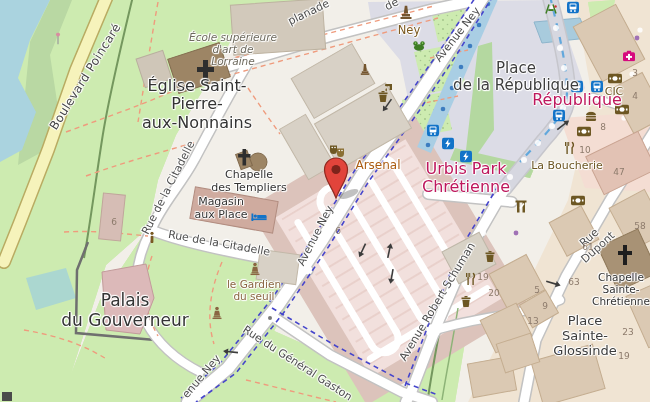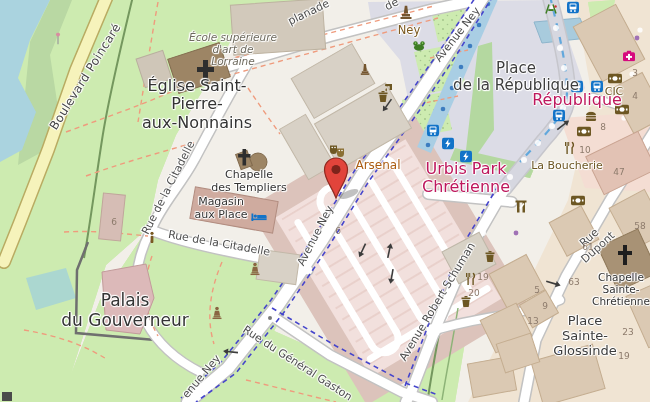--- a/index.html
+++ b/index.html
@@ -560,34 +560,36 @@
 
 <div class="lbl poi-dark" style="left:221px;top:209px;font-size:11px;">Magasin
 aux Place</div>
 
 <div class="lbl poi-orange" style="left:334px;top:166px;">Arsenal</div>
 
 <div class="lbl transit" style="left:466px;top:178px;">Urbis Park
 Chrétienne</div>
 
 
+<div class="lbl gardien" style="left:254px;top:290px;">le Gardien
+du seuil</div>
 
 <div class="lbl poi-dark" style="left:125px;top:311px;font-size:17px;">Palais
 du Gouverneur</div>
 
 <span class="hn" style="left:635px;top:73px;">3</span>
 <span class="hn" style="left:635px;top:96px;">4</span>
 <span class="hn" style="left:603px;top:127px;">8</span>
 <span class="hn" style="left:585px;top:150px;">10</span>
 <span class="hn" style="left:619px;top:172px;">47</span>
 <span class="hn" style="left:640px;top:226px;">58</span>
 <span class="hn" style="left:588px;top:247px;">61</span>
 <span class="hn" style="left:574px;top:282px;">63</span>
 <span class="hn" style="left:483px;top:277px;">19</span>
-<span class="hn" style="left:474px;top:293px;">20</span>
+<span class="hn" style="left:494px;top:293px;">20</span>
 <span class="hn" style="left:537px;top:290px;">5</span>
 <span class="hn" style="left:545px;top:306px;">9</span>
 <span class="hn" style="left:533px;top:321px;">13</span>
 <span class="hn" style="left:628px;top:332px;">23</span>
 <span class="hn" style="left:624px;top:356px;">19</span>
 <span class="hn" style="left:338px;top:231px;">6</span>
 <span class="hn" style="left:114px;top:222px;">6</span>
 
 
 </div>

